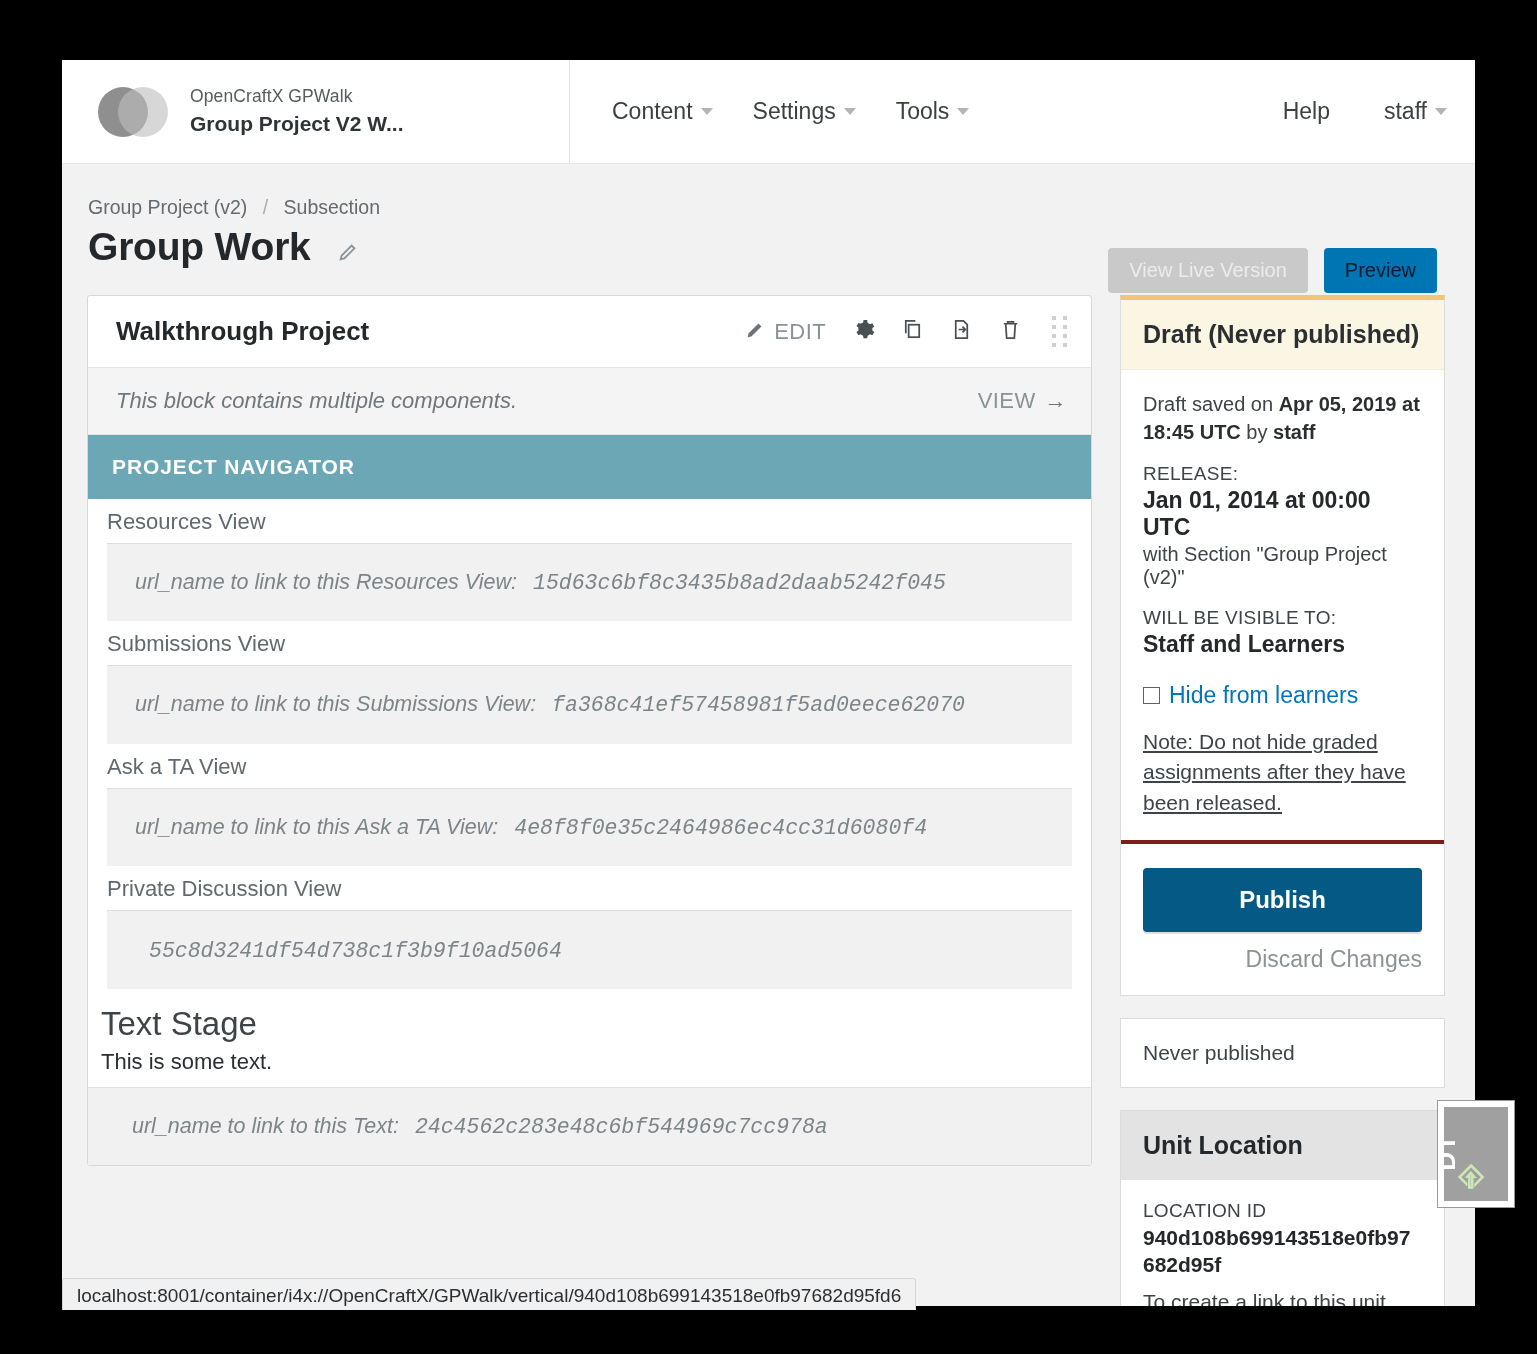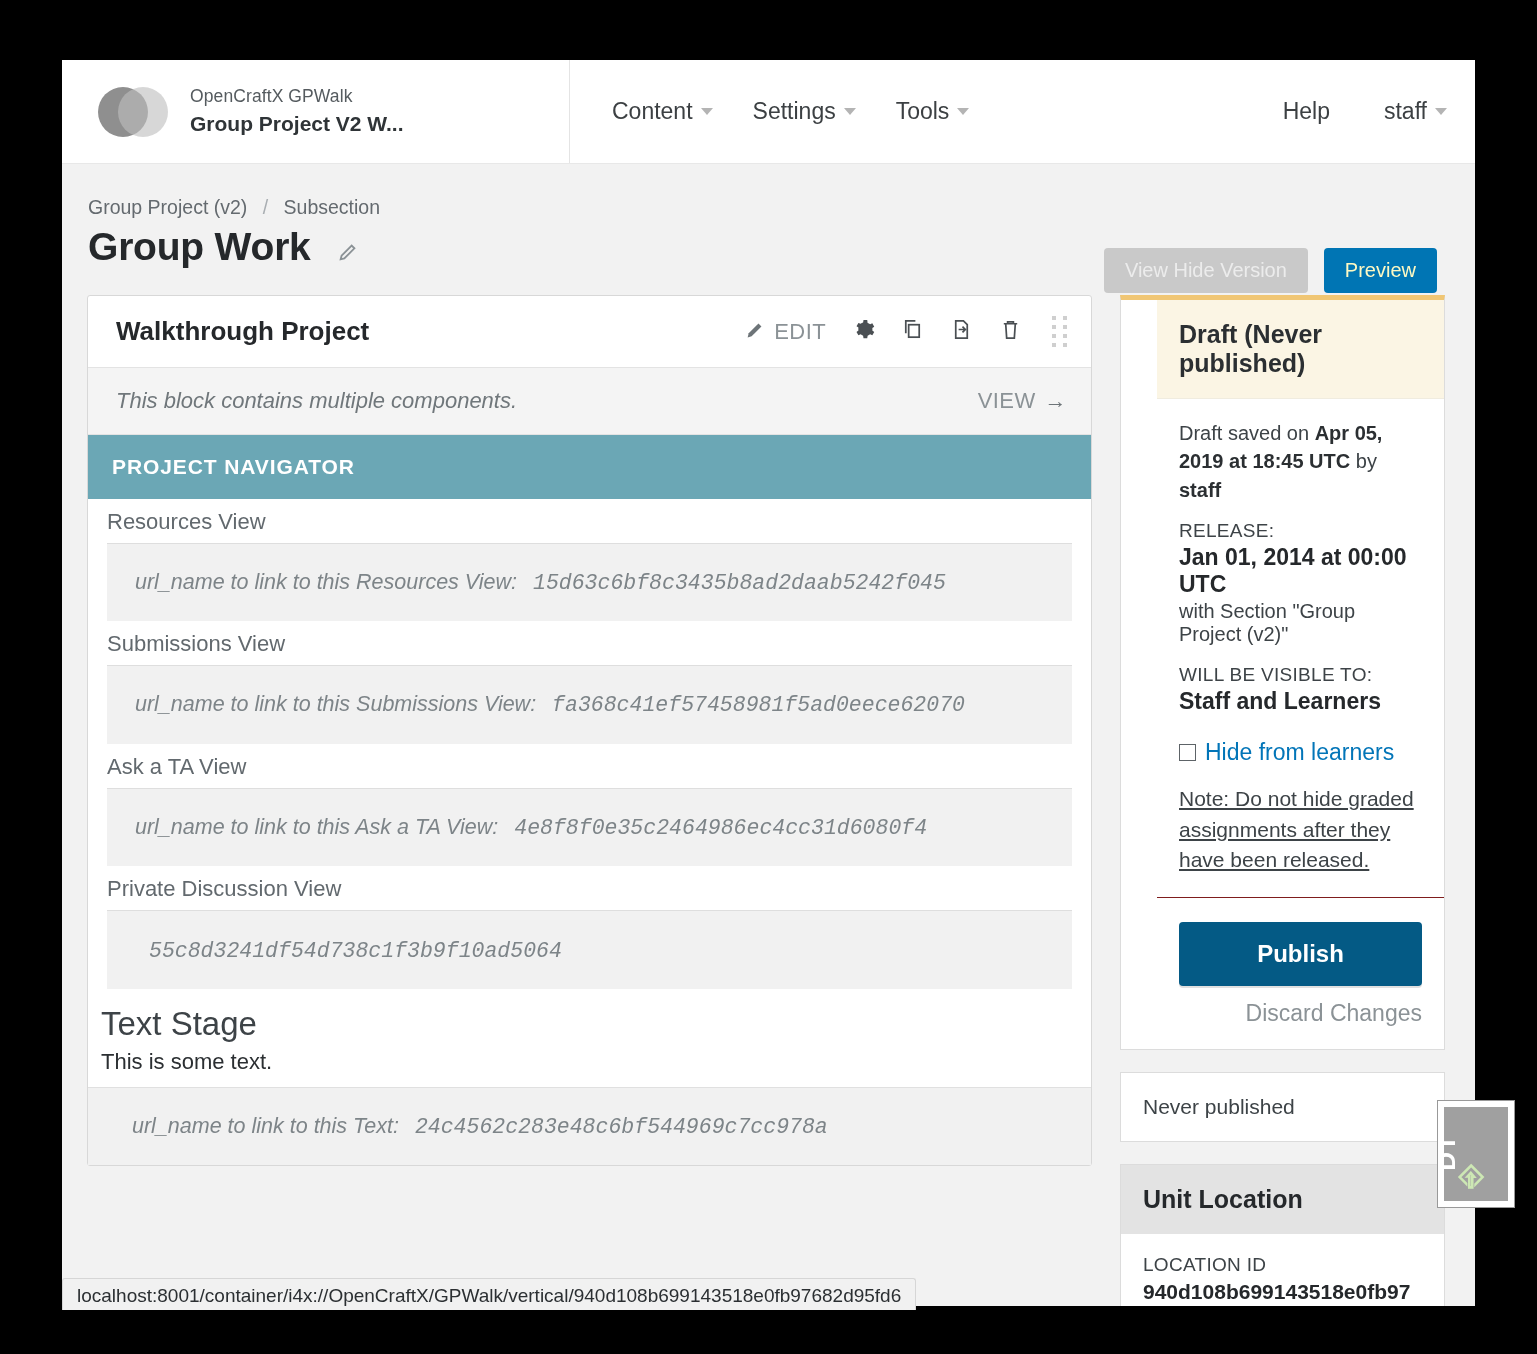--- a/index.html
+++ b/index.html
@@ -100,21 +100,21 @@
     display: flex; align-items: center;
   }
   .btn {
     font-size: 20px;
     border-radius: 4px;
     padding: 11px 21px;
     border: none;
     font-family: inherit;
   }
   .btn-disabled { background: #c9c9c9; color: #ececec; margin-right: 16px; }
-  .btn-primary { background: #0075b4; color: #fef9c3; }
+  .btn-primary { background: #0075b4; color: #0f172a; }
 
   
   .cols {
     display: flex;
     padding: 26px 25px 0 25px;
     align-items: flex-start;
   }
   .colmain { width: 1005px; flex: none; }
   .colside { width: 325px; flex: none; margin-left: 28px; }
 
@@ -208,21 +208,21 @@
     padding: 0 0 12px 13px;
   }
   .stage .urlbox { border-top: 1px solid #e0e0e0; padding-left: 44px; }
 
   
   .sidecard {
     background: #ffffff;
     border: 1px solid #dcdcdc;
     margin-bottom: 22px;
   }
-  .sidecard.draft { border-top: 5px solid #f0c674; padding-left: 36px; }
+  .sidecard.draft { border-top: 5px solid #f0c674; }
   .draft-head {
     background: #fbf5e4;
     padding: 20px 22px;
     font-size: 25px; font-weight: bold; color: #2b2f32;
     border-bottom: 1px solid #f0ecdf;
   }
   .sidebody { padding: 20px 22px 22px 22px; }
   .sideline {
     font-size: 20px; color: #3d4347; line-height: 1.42;
     margin-bottom: 16px;
@@ -242,21 +242,21 @@
     width: 17px; height: 17px;
     border: 1.6px solid #5d6367;
     background: #fff;
     margin-right: 9px;
     flex: none;
   }
   .checklink { font-size: 23px; color: #0275b8; }
   .note { font-size: 21px; color: #3d4347; line-height: 1.45; text-decoration: underline; }
 
   .pubwrap {
-    border-top: 1px solid #7f1d1d;
+    border-top: 4px solid #7f1d1d;
     padding: 24px 22px 22px 22px;
     text-align: right;
   }
   .publish {
     display: block; width: 100%;
     background: #045a85; color: #fff;
     font-size: 24px; font-weight: bold;
     border: none; border-radius: 4px;
     padding: 18px 0;
     font-family: inherit;
@@ -373,21 +373,21 @@
       <div class="pagetitle">Group Work</div>
       <span class="pencil-title">
         <svg width="22" height="22" viewBox="0 0 24 24" fill="none" stroke="#8b9296" stroke-width="2">
           <path d="M4 20l1-4L16 5l3 3L8 19l-4 1z"></path>
         </svg>
       </span>
     </div>
   </div>
 
   <div class="headbtns">
-    <button class="btn btn-disabled">View Hide Version</button>
+    <button class="btn btn-disabled">View Live Version</button>
     <button class="btn btn-primary">Preview</button>
   </div>
 
   <div class="cols">
 
     <div class="colmain">
       <div class="card">
 
         <div class="cardhead">
           <div class="cardtitle">Walkthrough Project</div>

